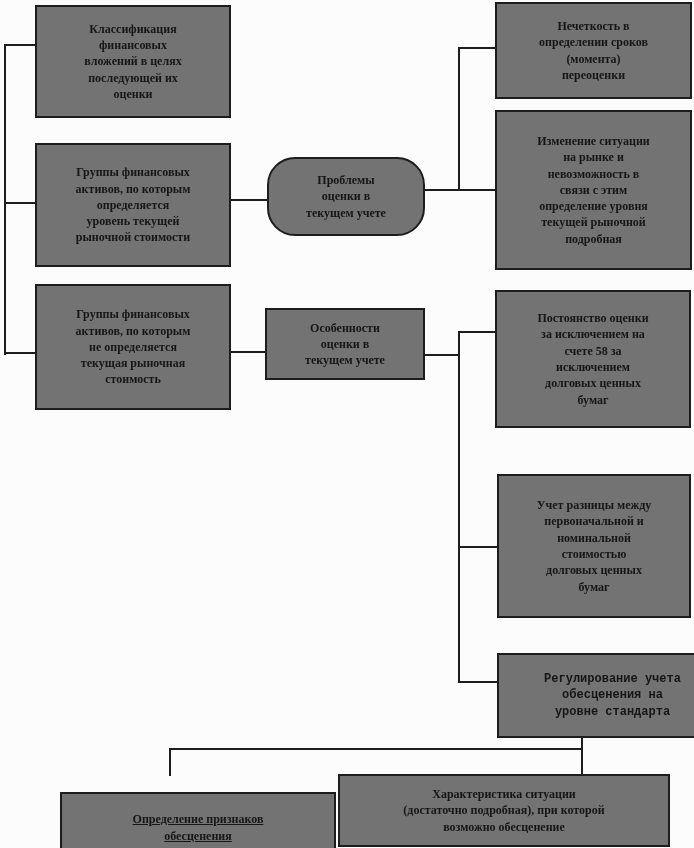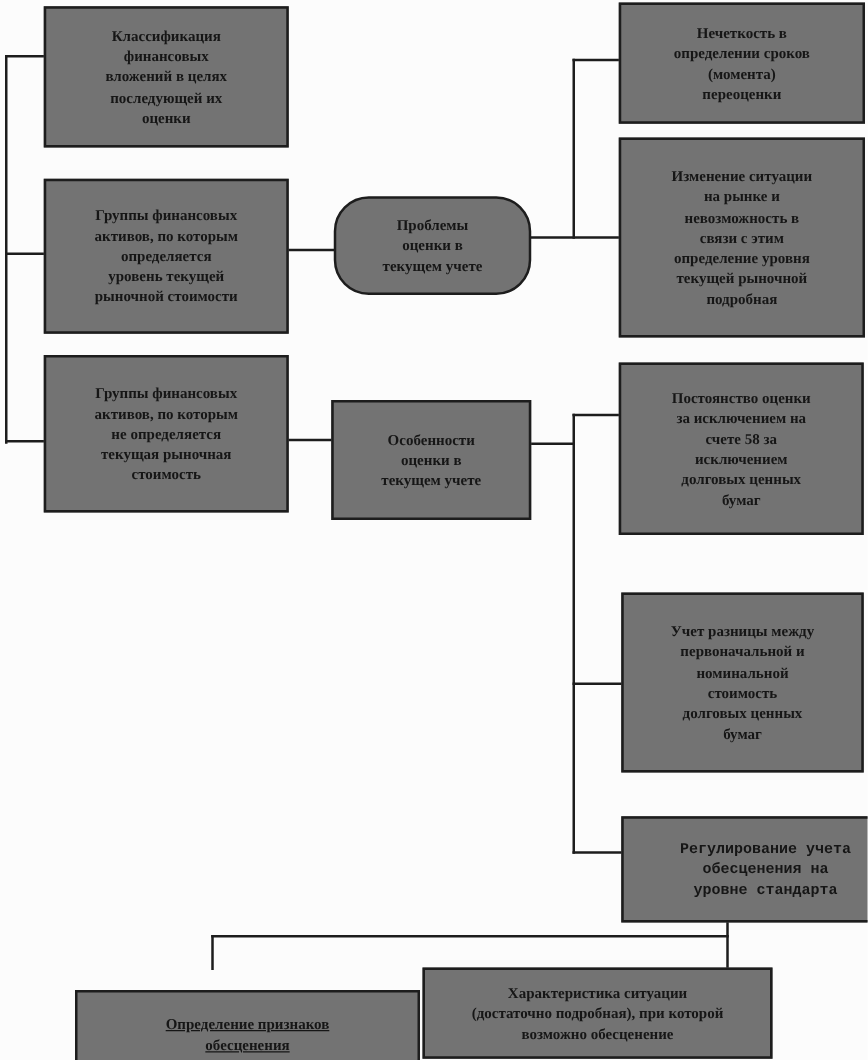--- a/index.html
+++ b/index.html
@@ -28,30 +28,30 @@
   }
   .lbl { white-space: pre-line; }
   .line { position: absolute; background: #1d1d1d; }
 
   
   #b-classification { left: 35px;  top: 5px;   width: 196px; height: 113px; }
   #b-groups-with    { left: 35px;  top: 143px; width: 196px; height: 124px; }
   #b-groups-without { left: 35px;  top: 284px; width: 196px; height: 126px; }
   
   #b-problems       { left: 267px; top: 157px; width: 158px; height: 79px; border-radius: 28px; }
-  #b-features       { left: 265px; top: 320px; width: 160px; height: 96px; justify-content: center; }
+  #b-features       { left: 265px; top: 308px; width: 160px; height: 72px; justify-content: center; }
   
   #b-vagueness      { left: 495px; top: 2px;   width: 197px; height: 97px; align-items: center; }
   #b-market-change  { left: 495px; top: 110px; width: 197px; height: 160px; }
   #b-constancy      { left: 495px; top: 290px; width: 196px; height: 138px; }
   #b-difference     { left: 497px; top: 474px; width: 194px; height: 144px; }
   #b-regulation     { left: 497px; top: 653px; width: 231px; height: 85px; font-family: Liberation Mono, monospace; }
   
   #b-impairment     { left: 60px;  top: 792px; width: 276px; height: 71px; text-decoration: underline; }
-  #b-situation      { left: 338px; top: 774px; width: 280px; height: 73px; }
+  #b-situation      { left: 338px; top: 774px; width: 332px; height: 73px; }
 
   
   #l-left-spine   { left: 4px;   top: 44px;  width: 2px;   height: 311px; }
   #l-left-stub-1  { left: 4px;   top: 44px;  width: 33px;  height: 2px; }
   #l-left-stub-2  { left: 4px;   top: 202px; width: 33px;  height: 2px; }
   #l-left-stub-3  { left: 4px;   top: 352px; width: 33px;  height: 2px; }
 
   #l-groups-problems   { left: 229px; top: 199px; width: 40px;  height: 2px; }
   #l-problems-right    { left: 423px; top: 189px; width: 74px;  height: 2px; }
   #l-rt-spine          { left: 458px; top: 47px;  width: 2px;   height: 144px; }
@@ -153,21 +153,21 @@
 счете 58 за
 исключением
 долговых ценных
 бумаг</span>
   </div>
 
   <div class="box" id="b-difference">
     <span class="lbl">Учет разницы между
 первоначальной и
 номинальной
-стоимость
+стоимостью
 долговых ценных
 бумаг</span>
   </div>
 
   <div class="box" id="b-regulation">
     <span class="lbl">Регулирование учета
 обесценения на
 уровне стандарта</span>
   </div>
 

